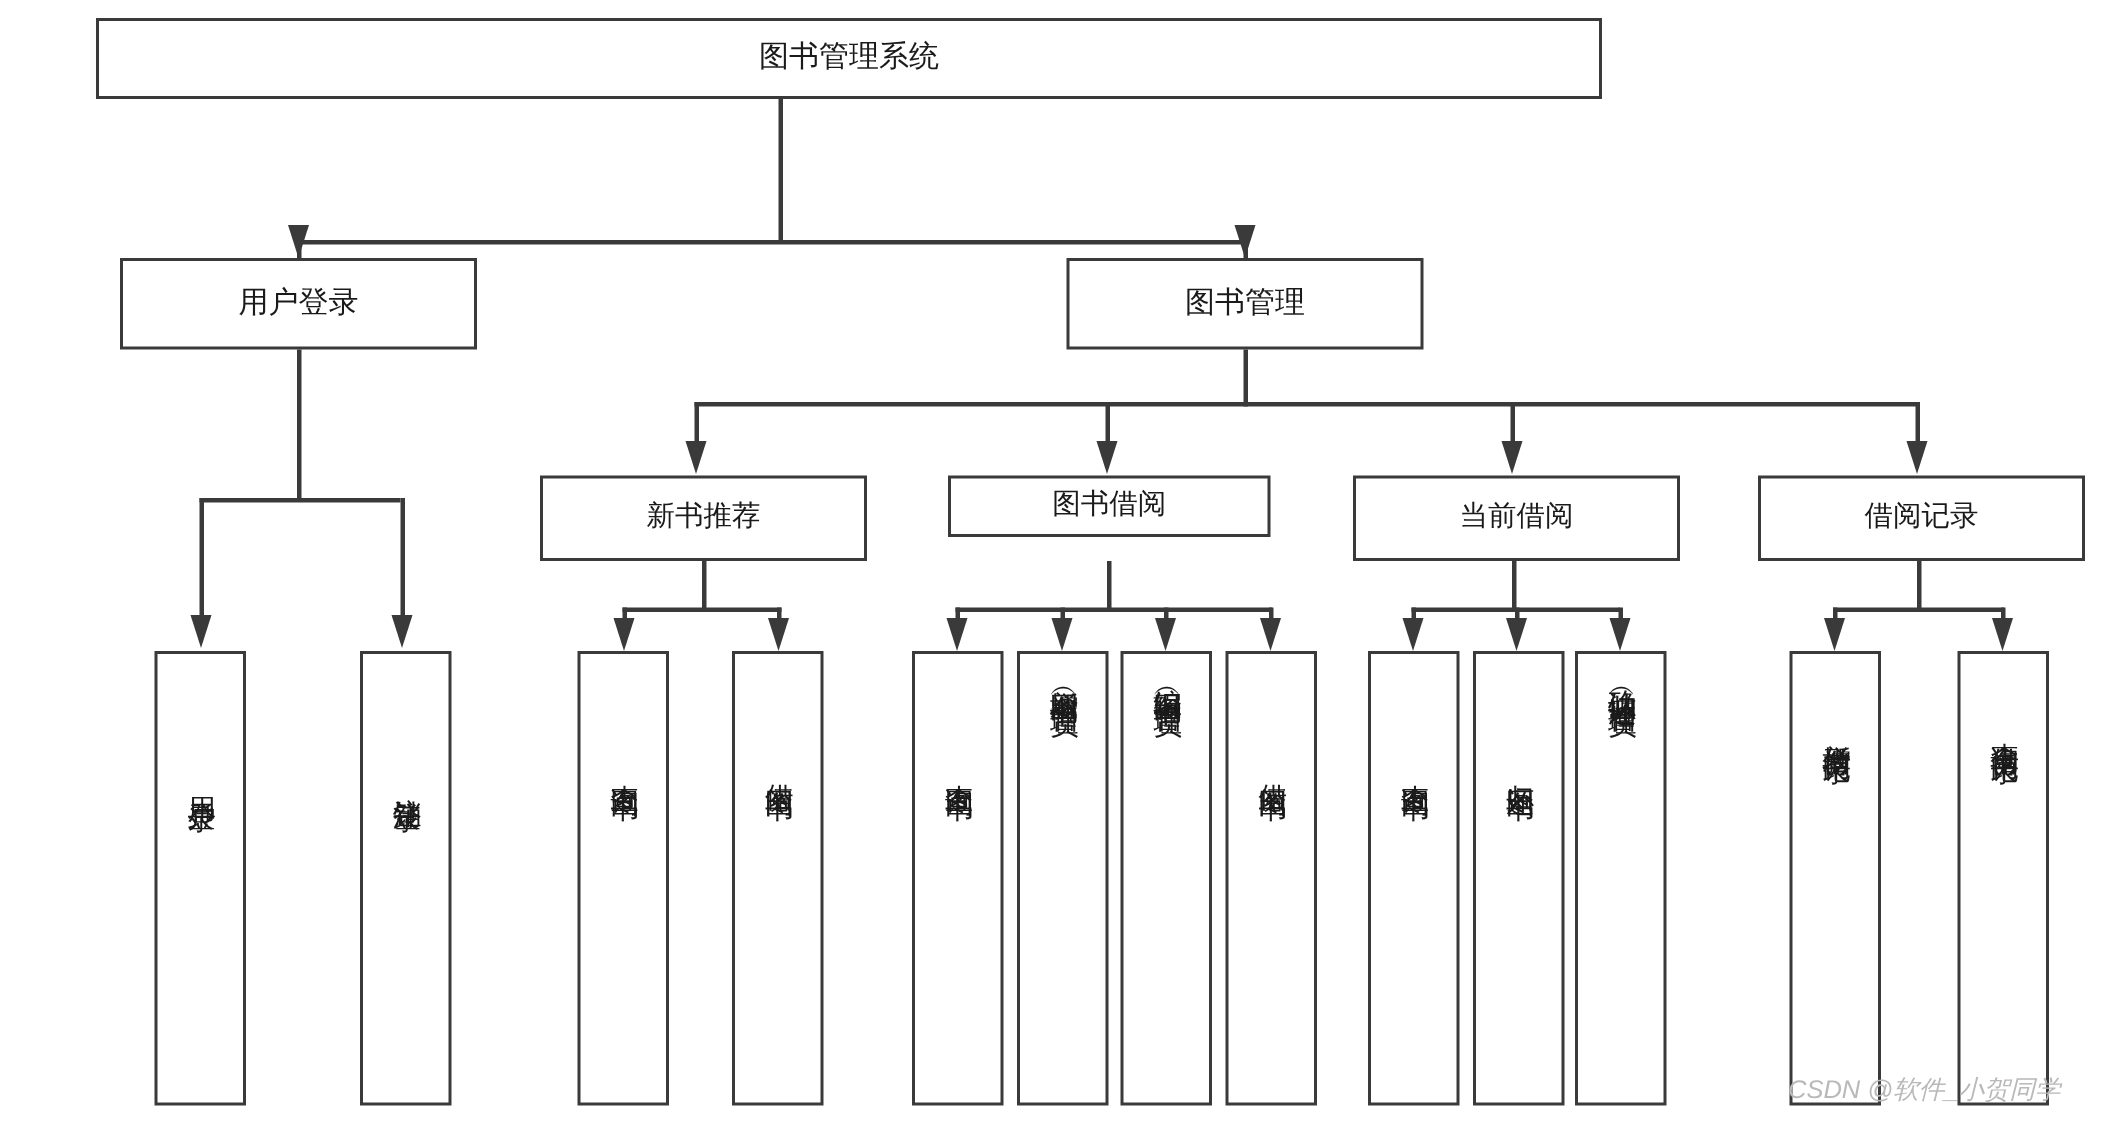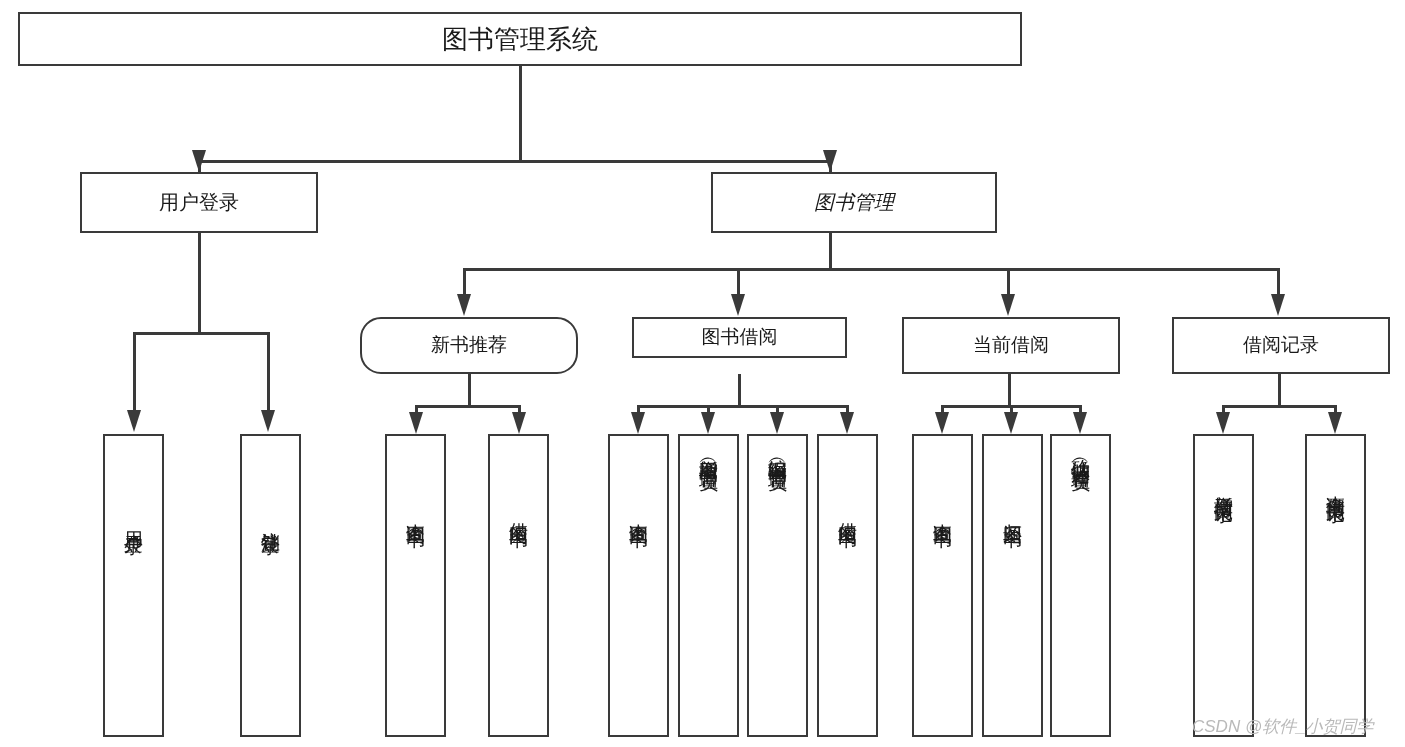--- a/index.html
+++ b/index.html
@@ -21,22 +21,23 @@
     background:#ffffff;
     border:2px solid #3a3a3a;
     display:flex;
     align-items:center;
     justify-content:center;
     text-align:center;
     line-height:1.18;
     color:#1a1a1a;
   }
   .node.root{
-    font-size:26px;
+    font-size:20px;
     border-width:2px;
+    margin-left:46px;
   }
   .node.l2{
     font-size:20px;
   }
   .node.l3{
     font-size:19px;
   }
   
   .node.leaf{
     font-size:19px;
@@ -95,21 +96,21 @@
   <div class="vline" style="left:198px;top:160px;height:12px;"></div>
   <div class="arrow" style="left:192px;top:150px;"></div>
 
   <div class="vline" style="left:829px;top:160px;height:12px;"></div>
   <div class="arrow" style="left:823px;top:150px;"></div>
 
   <div class="node l2" style="left:80px;top:172px;width:238px;height:61px;">
     <span>用户登录</span>
   </div>
 
-  <div class="node l2" style="left:711px;top:172px;width:286px;height:61px;font-style:italic;">
+  <div class="node l2" style="left:711px;top:172px;width:238px;height:61px;">
     <span>图书管理</span>
   </div>
 
   <div class="vline" style="left:198px;top:233px;height:101px;"></div>
   <div class="hline" style="left:133px;top:332px;width:134px;"></div>
   <div class="vline" style="left:133px;top:332px;height:84px;"></div>
   <div class="arrow" style="left:127px;top:410px;"></div>
   <div class="vline" style="left:267px;top:332px;height:84px;"></div>
   <div class="arrow" style="left:261px;top:410px;"></div>
 
@@ -117,21 +118,21 @@
   <div class="hline" style="left:463px;top:268px;width:817px;"></div>
   <div class="vline" style="left:463px;top:268px;height:38px;"></div>
   <div class="arrow" style="left:457px;top:294px;"></div>
   <div class="vline" style="left:737px;top:268px;height:38px;"></div>
   <div class="arrow" style="left:731px;top:294px;"></div>
   <div class="vline" style="left:1007px;top:268px;height:38px;"></div>
   <div class="arrow" style="left:1001px;top:294px;"></div>
   <div class="vline" style="left:1277px;top:268px;height:38px;"></div>
   <div class="arrow" style="left:1271px;top:294px;"></div>
 
-  <div class="node l3" style="left:360px;top:317px;width:218px;height:57px;border-radius:21px;">
+  <div class="node l3" style="left:360px;top:317px;width:218px;height:57px;">
     <span>新书推荐</span>
   </div>
   <div class="node l3" style="left:632px;top:317px;width:215px;height:41px;">
     <span>图书借阅</span>
   </div>
   <div class="node l3" style="left:1172px;top:317px;width:218px;height:57px;">
     <span>借阅记录</span>
   </div>
   <div class="node l3" style="left:902px;top:317px;width:218px;height:57px;">
     <span>当前借阅</span>

